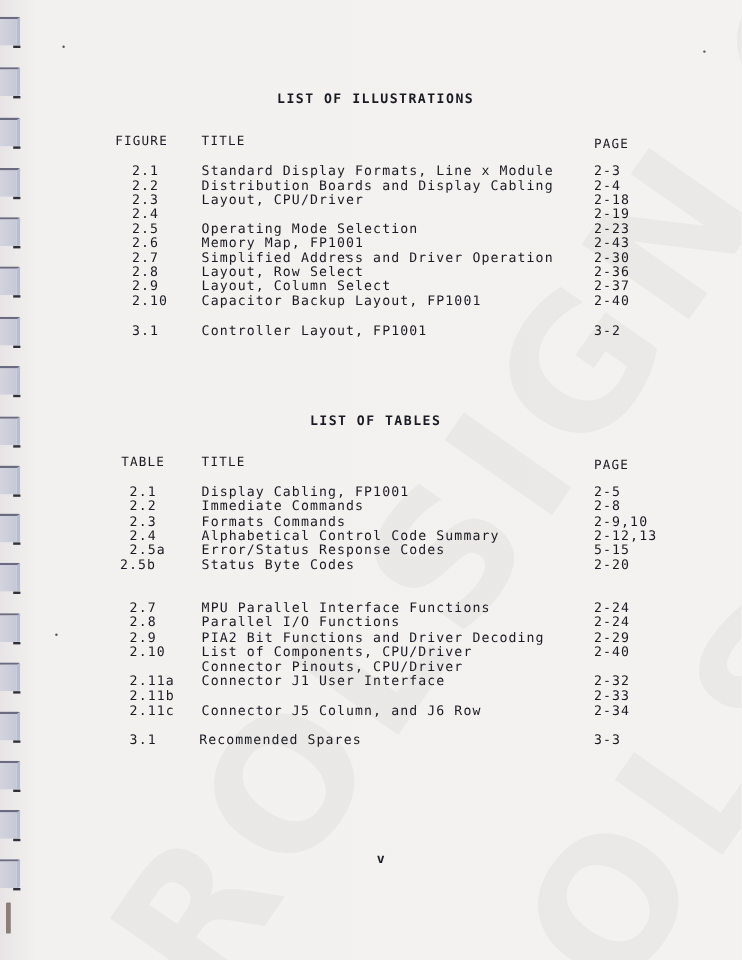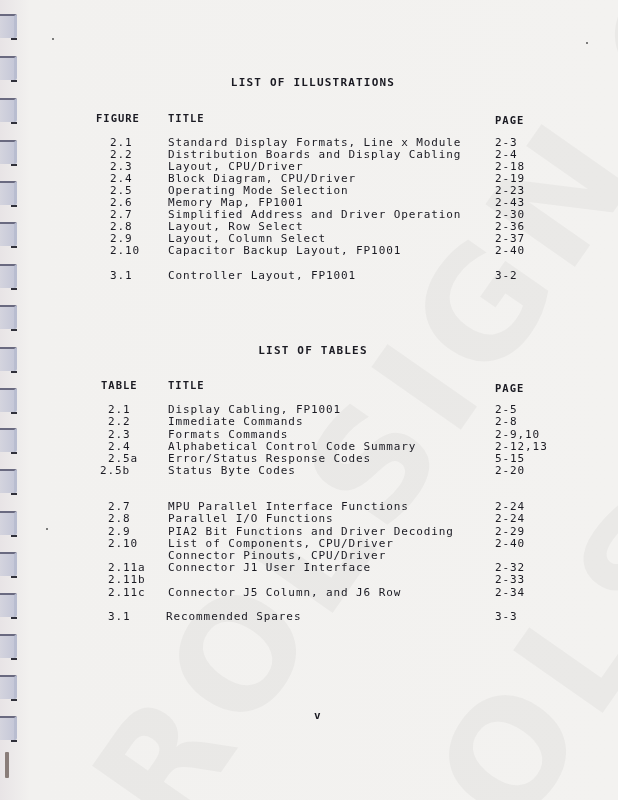--- a/index.html
+++ b/index.html
@@ -44,21 +44,21 @@
       width: 6px; height: 2px; background: #30303a;
     }
     .ring.last { background: #8a7e7a; width: 4px; left: 5px; height: 26px; border: none; border-radius: 1px; }
     .ring.last::after { display: none; }
 
     .section-title {
       position: absolute; left: 0; width: 618px; text-align: center;
       font-weight: bold; font-size: 11px; letter-spacing: 1.2px;
     }
     .hdr {
-      position: absolute; font-weight: bold; font-size: 10.5px; letter-spacing: 1px;
+      position: absolute; font-weight: normal; font-size: 10.5px; letter-spacing: 1px;
     }
     .row {
       position: absolute; left: 0; width: 618px; height: 12px;
       font-size: 11px; letter-spacing: 0.9px; line-height: 12px;
     }
     .row .num { position: absolute; }
     .row .title { position: absolute; left: 168px; white-space: nowrap; }
     .row .pg { position: absolute; left: 495px; white-space: nowrap; }
     .footer {
       position: absolute; left: 314px; top: 709px; font-size: 11px; font-weight: bold;
@@ -112,21 +112,20 @@
     <span class="title">Distribution Boards and Display Cabling</span>
     <span class="pg">2-4</span>
   </div>
   <div class="row" style="top:161px">
     <span class="num" style="left:110px">2.3</span>
     <span class="title">Layout, CPU/Driver</span>
     <span class="pg">2-18</span>
   </div>
   <div class="row" style="top:173px">
     <span class="num" style="left:110px">2.4</span>
-    <span class="title">Block Diagram, CPU/Driver</span>
     <span class="pg">2-19</span>
   </div>
   <div class="row" style="top:185px">
     <span class="num" style="left:110px">2.5</span>
     <span class="title">Operating Mode Selection</span>
     <span class="pg">2-23</span>
   </div>
   <div class="row" style="top:197px">
     <span class="num" style="left:110px">2.6</span>
     <span class="title">Memory Map, FP1001</span>

